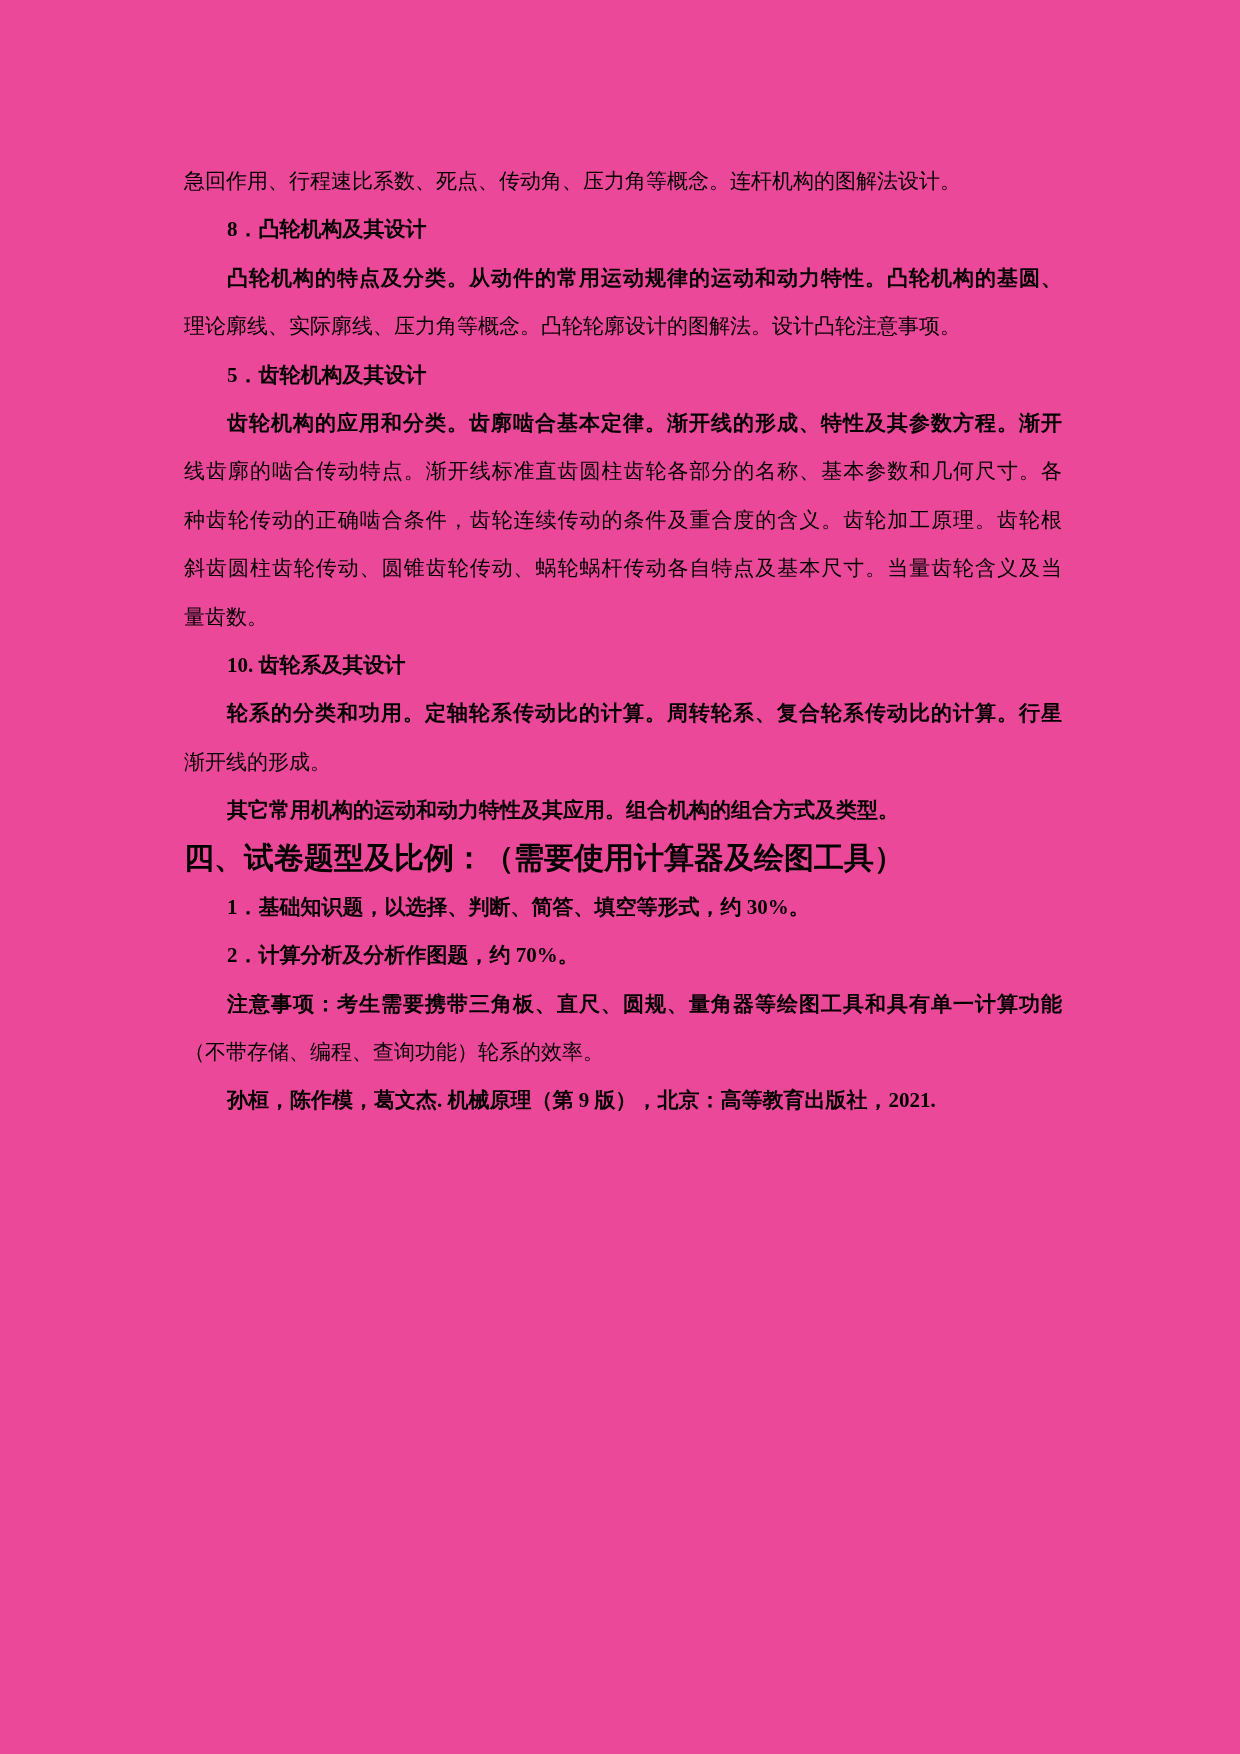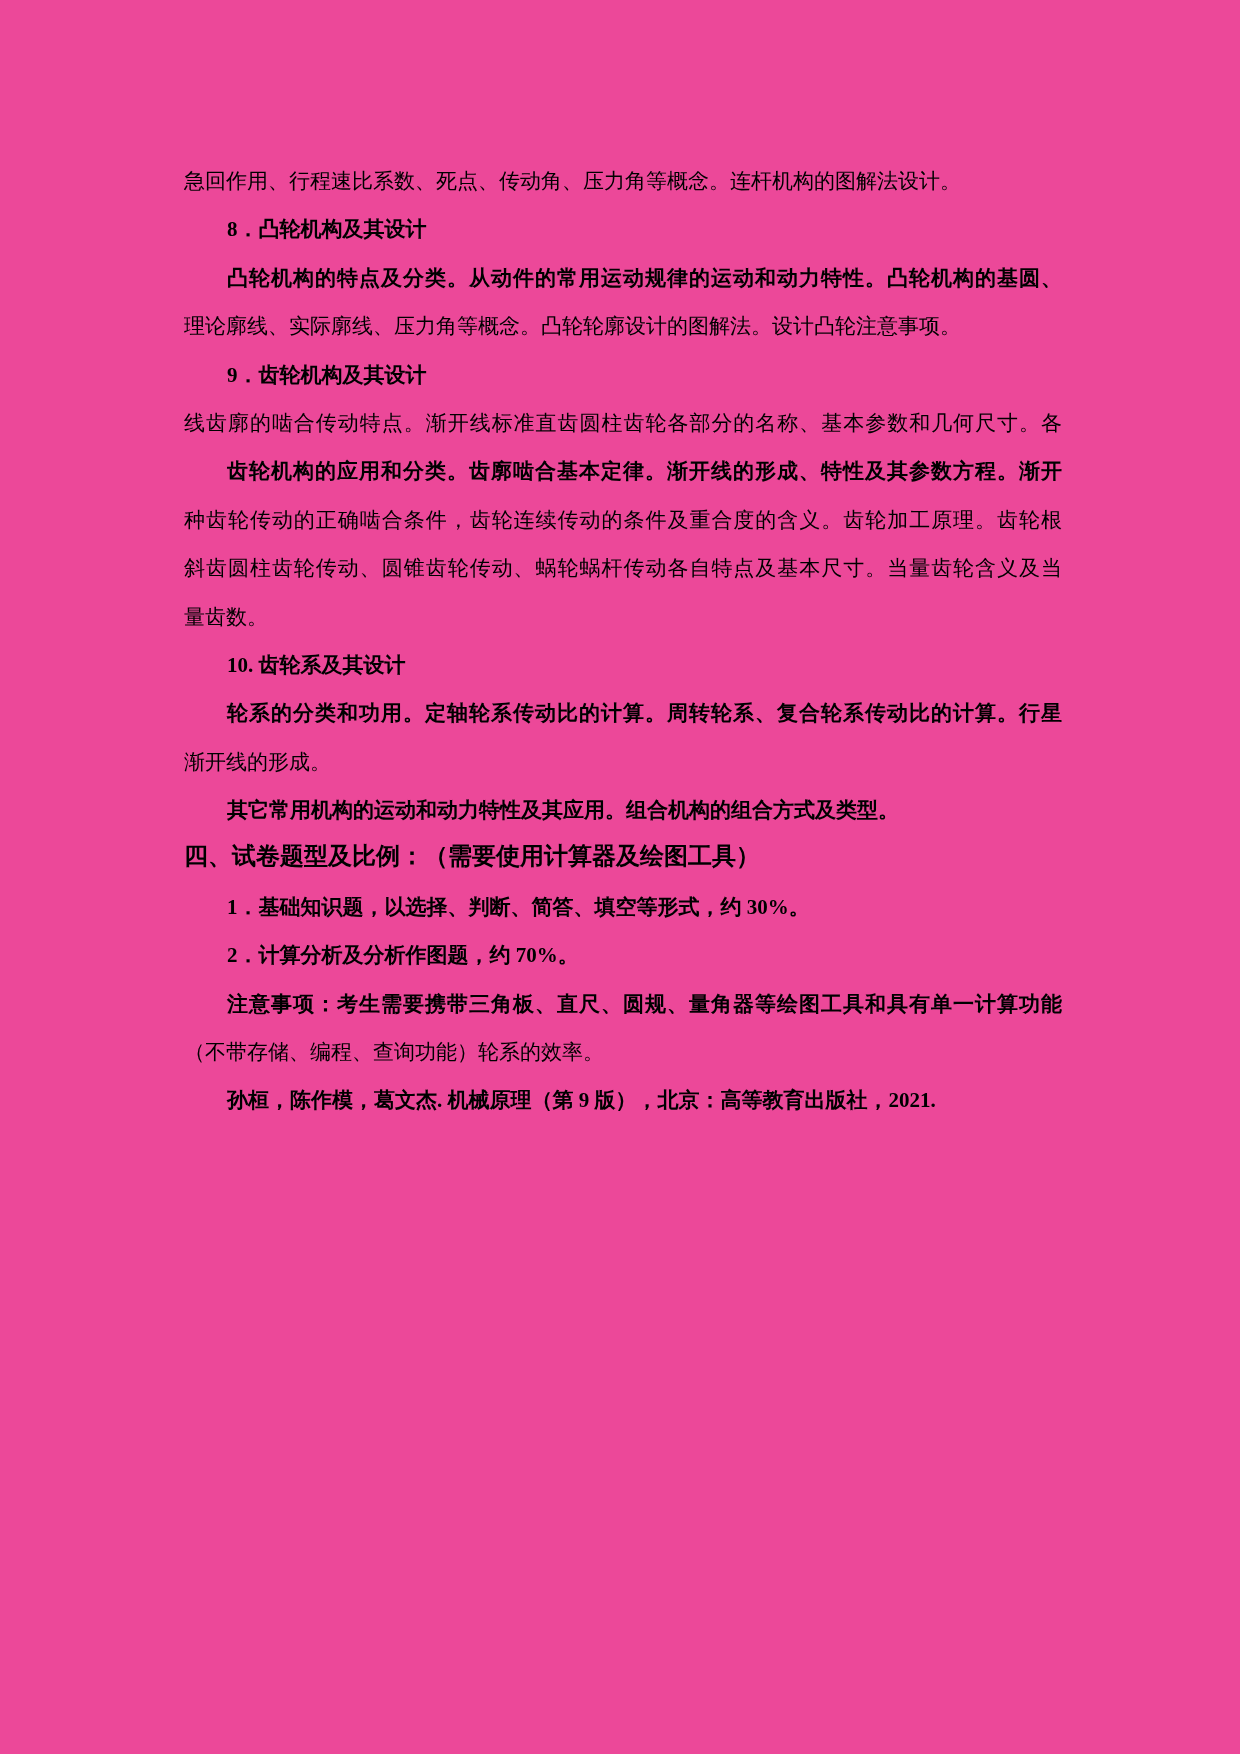--- a/index.html
+++ b/index.html
@@ -33,36 +33,36 @@
   }
   .jst {
     text-align-last: justify;
   }
   .ind {
     text-indent: 43px;
     font-weight: bold;
   }
   .sec {
     font-weight: 700;
-    font-size: 24px;
-    font-family: Liberation Mono, monospace;
+    font-size: 30px;
+    font-family: Liberation Sans, sans-serif;
   }
 </style>
 </head>
 <body>
 
 <div class="page">
   <div class="content">
     <div class="ln">急回作用、行程速比系数、死点、传动角、压力角等概念。连杆机构的图解法设计。</div>
     <div class="ln ind">8．凸轮机构及其设计</div>
     <div class="ln ind jst">凸轮机构的特点及分类。从动件的常用运动规律的运动和动力特性。凸轮机构的基圆、</div>
     <div class="ln">理论廓线、实际廓线、压力角等概念。凸轮轮廓设计的图解法。设计凸轮注意事项。</div>
-    <div class="ln ind">9．齿轮机构及其设计</div>
+    <div class="ln ind">5．齿轮机构及其设计</div>
+    <div class="ln ind jst">齿轮机构的应用和分类。齿廓啮合基本定律。渐开线的形成、特性及其参数方程。渐开</div>
     <div class="ln jst">线齿廓的啮合传动特点。渐开线标准直齿圆柱齿轮各部分的名称、基本参数和几何尺寸。各</div>
-    <div class="ln ind jst">齿轮机构的应用和分类。齿廓啮合基本定律。渐开线的形成、特性及其参数方程。渐开</div>
     <div class="ln jst">种齿轮传动的正确啮合条件，齿轮连续传动的条件及重合度的含义。齿轮加工原理。齿轮根</div>
     <div class="ln jst">斜齿圆柱齿轮传动、圆锥齿轮传动、蜗轮蜗杆传动各自特点及基本尺寸。当量齿轮含义及当</div>
     <div class="ln">量齿数。</div>
     <div class="ln ind">10. 齿轮系及其设计</div>
     <div class="ln ind jst">轮系的分类和功用。定轴轮系传动比的计算。周转轮系、复合轮系传动比的计算。行星</div>
     <div class="ln">渐开线的形成。</div>
     <div class="ln ind">其它常用机构的运动和动力特性及其应用。组合机构的组合方式及类型。</div>
     <div class="ln sec">四、试卷题型及比例：（需要使用计算器及绘图工具）</div>
     <div class="ln ind">1．基础知识题，以选择、判断、简答、填空等形式，约 30%。</div>
     <div class="ln ind">2．计算分析及分析作图题，约 70%。</div>

